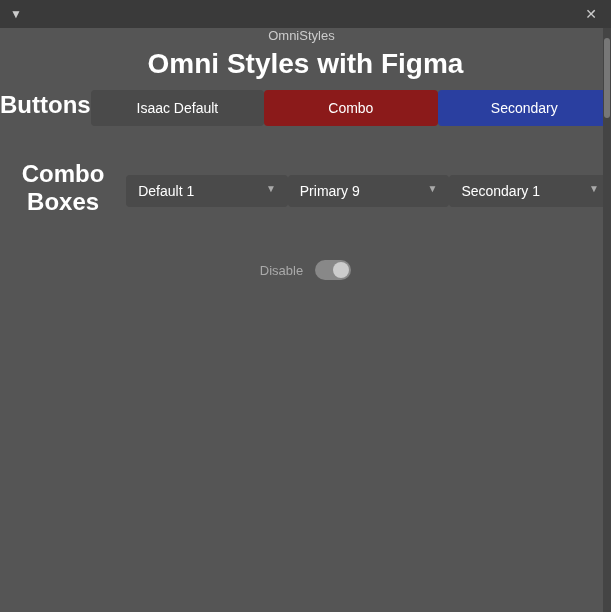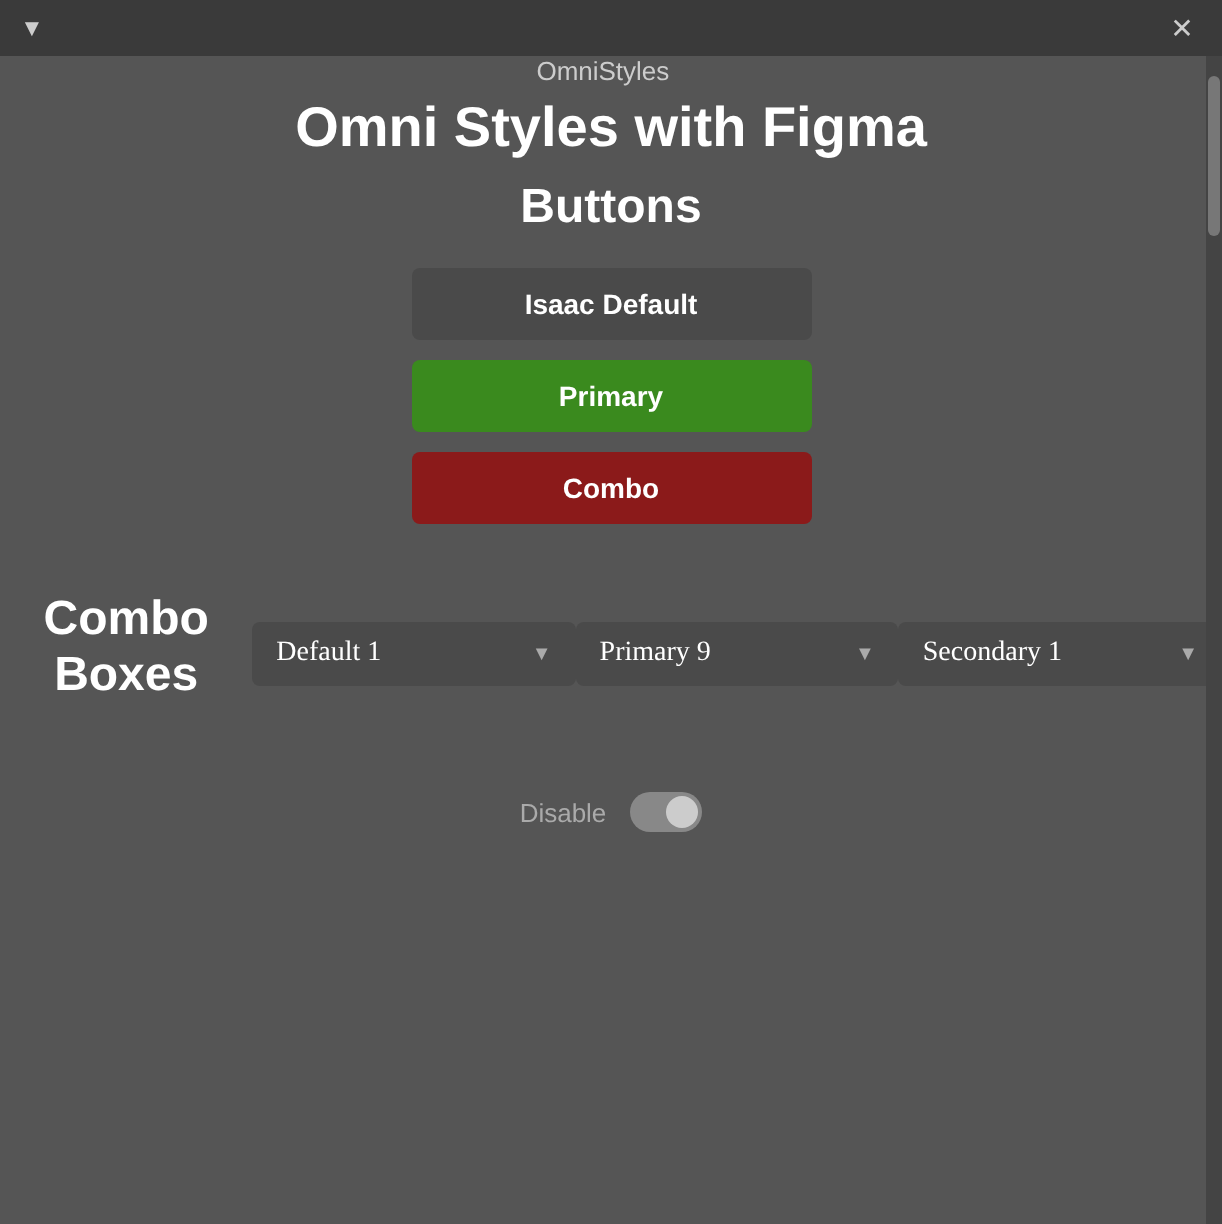--- a/index.html
+++ b/index.html
@@ -76,34 +76,34 @@
     .section-title {
       color: #ffffff;
       font-size: 24px;
       font-weight: bold;
       text-align: center;
       margin-bottom: 16px;
     }
 
     .buttons-section {
       display: flex;
-      flex-direction: column;
+      flex-direction: row;
       align-items: center;
       width: 100%;
       margin-bottom: 24px;
     }
 
     .btn {
       width: 200px;
       padding: 10px 20px;
       border: none;
       border-radius: 4px;
       color: #ffffff;
       font-size: 14px;
-      font-weight: bold;
+      font-weight: normal;
       cursor: pointer;
       margin-bottom: 10px;
       text-align: center;
     }
 
     .btn-default {
       background: #4a4a4a;
     }
 
     .btn-primary {
@@ -130,23 +130,22 @@
       width: 200px;
       padding: 8px 12px;
       background: #4a4a4a;
       border: none;
       border-radius: 4px;
       color: #ffffff;
       font-size: 14px;
       cursor: pointer;
       margin-bottom: 10px;
       display: flex;
-      align-items: center;
+      align-items: flex-start;
       justify-content: space-between;
-      font-family: Liberation Serif, serif;
     }
 
     .combo-arrow {
       color: #aaaaaa;
       font-size: 10px;
     }
 
     .disable-section {
       display: flex;
       align-items: center;
@@ -207,22 +206,22 @@
   <span class="title-bar-title">OmniStyles</span>
   <span class="title-bar-close">✕</span>
 </div>
 
 <div class="content">
   <h1 class="main-title">Omni Styles with Figma</h1>
 
   <div class="buttons-section">
     <h2 class="section-title">Buttons</h2>
     <button class="btn btn-default">Isaac Default</button>
-    <button class="btn btn-primary">Primary</button>
     <button class="btn btn-danger">Combo</button>
+    <button class="btn btn-secondary">Secondary</button>
   </div>
 
   <div class="combo-section">
     <h2 class="section-title">Combo Boxes</h2>
     <div class="combo-box">
       <span>Default 1</span>
       <span class="combo-arrow">▼</span>
     </div>
     <div class="combo-box">
       <span>Primary 9</span>

